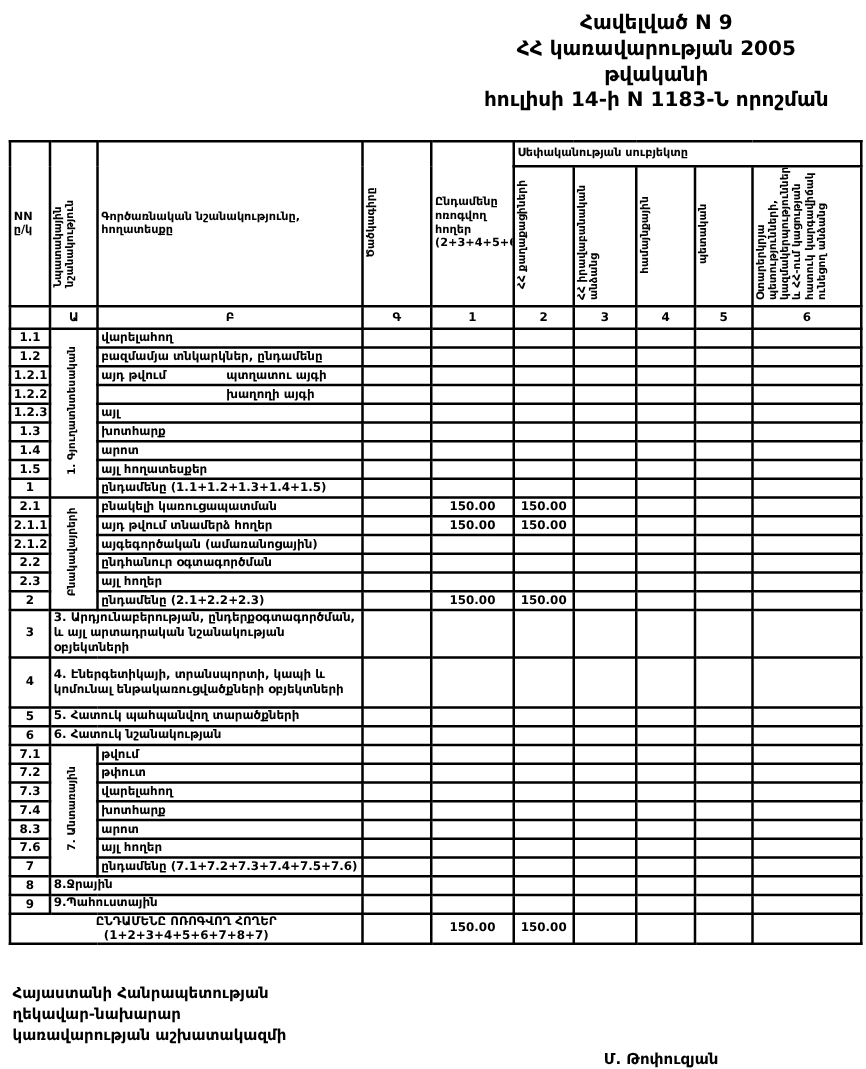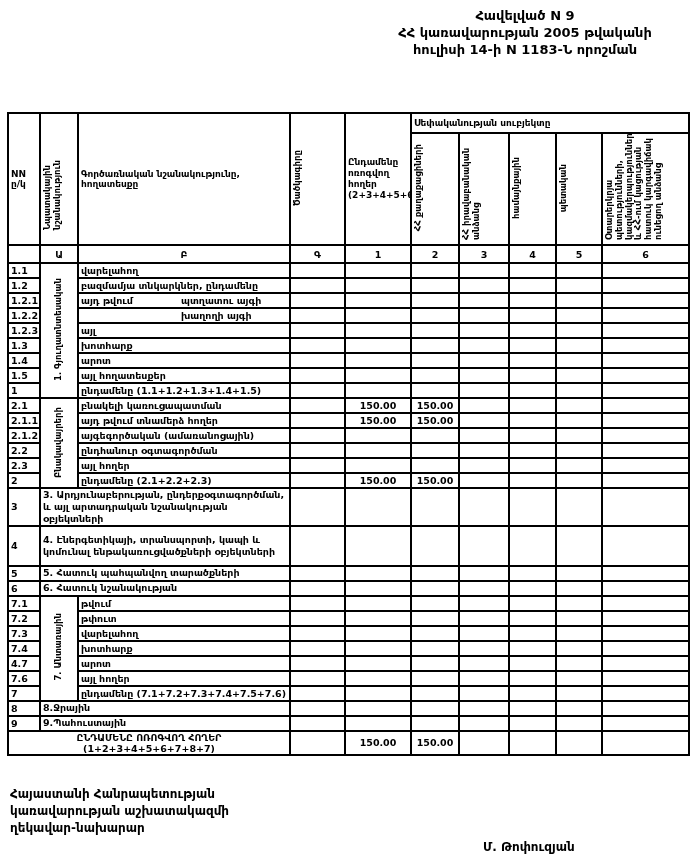--- a/index.html
+++ b/index.html
@@ -1,39 +1,39 @@
 <!DOCTYPE html>
 <html><head>
 <meta charset="utf-8">
 <style>
   * { box-sizing: border-box; margin: 0; padding: 0; }
   html, body { width: 693px; height: 855px; background: #fff; }
   body { font-family: "DejaVu Sans", sans-serif; color: #000; }
   .page { position: relative; width: 693px; height: 855px; background: #ffffff; overflow: hidden; }
 
   .doc-header { position: absolute; top: 8px; left: 380px; width: 290px; text-align: center;
-                font-size: 13px; font-weight: 700; line-height: 1.3; }
+                font-size: 16px; font-weight: 700; line-height: 1.3; }
   .doc-title  { position: absolute; top: 76px; left: 0; width: 100%; text-align: center;
                 font-size: 10.5px; font-weight: 700; line-height: 1.35; }
 
   table.land { position: absolute; top: 112px; left: 7px; width: 681px;
                border-collapse: collapse; table-layout: fixed; }
   .land th, .land td { border: 2px solid #000; padding: 0 2px; overflow: hidden;
                        font-weight: 700; vertical-align: middle; }
   .land thead th { font-size: 9px; text-align: left; }
   .th-own { height: 20px; font-size: 9.5px; }
   .th-tall { height: 112px; }
   .th-total { font-size: 8.5px; line-height: 1.2; }
   .vtext { display: inline-block; writing-mode: vertical-rl; transform: rotate(180deg);
            font-size: 8.5px; font-weight: 700; line-height: 1.15; max-height: 104px; }
   .vtext.gl { white-space: nowrap; max-height: none; font-size: 8.5px; }
   .letters td { height: 18px; text-align: center; font-size: 9.5px; }
 
   .land tbody td { height: 15px; font-size: 9.5px; }
-  .nn-cell   { text-align: left; }
+  .nn-cell   { text-align: center; }
   .label-cell{ text-align: left; padding-left: 3px; white-space: nowrap; }
   .wide-cell { text-align: left; padding-left: 3px; white-space: normal; line-height: 1.25; }
   .num-cell  { text-align: center; }
   .vert      { text-align: center; }
   .split-wrap { display: flex; width: 100%; }
   .split-left { width: 86px; flex: none; text-align: left; }
   .split-right{ flex: 1; text-align: left; padding-left: 14px; }
   .total-row td { height: 17px; }
   .total-label { text-align: center; font-size: 9.5px; }
 
@@ -370,21 +370,21 @@
           <td class="label-cell">խոտհարք</td>
           <td class="num-cell"></td>
           <td class="num-cell"></td>
           <td class="num-cell"></td>
           <td class="num-cell"></td>
           <td class="num-cell"></td>
           <td class="num-cell"></td>
           <td class="num-cell"></td>
         </tr>
         <tr>
-          <td class="nn-cell">4.7</td>
+          <td class="nn-cell">8.3</td>
           <td class="label-cell">արոտ</td>
           <td class="num-cell"></td>
           <td class="num-cell"></td>
           <td class="num-cell"></td>
           <td class="num-cell"></td>
           <td class="num-cell"></td>
           <td class="num-cell"></td>
           <td class="num-cell"></td>
         </tr>
         <tr>
@@ -439,18 +439,18 @@
           <td class="num-cell"></td>
           <td class="num-cell"></td>
           <td class="num-cell"></td>
           <td class="num-cell"></td>
         </tr>
       </tbody>
   </table>
 
   <div class="footer-left">
     <div>Հայաստանի Հանրապետության</div>
+    <div>ղեկավար-նախարար</div>
     <div>կառավարության աշխատակազմի</div>
-    <div>ղեկավար-նախարար</div>
   </div>
   <div class="signature">Մ. Թոփուզյան</div>
 
 </div>
 
 </body></html>

